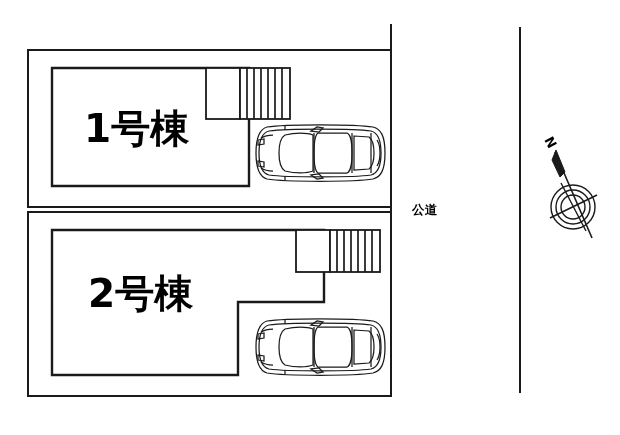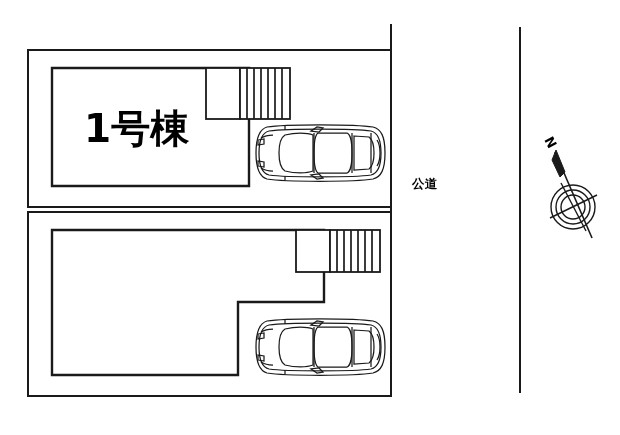--- a/index.html
+++ b/index.html
@@ -8,21 +8,21 @@
   #stage{position:absolute;left:0;top:0;width:620px;height:435px;background:#fff;}
   svg{position:absolute;left:0;top:0;width:620px;height:435px;display:block;}
 
   .lbl{position:absolute;font-weight:bold;color:#000;white-space:nowrap;}
   .bldg-label{font-size:39px;letter-spacing:0px;line-height:1;}
   #label-unit1{left:84px;top:109px;}
   #label-unit2{left:88px;top:274px;}
 
   .road-note{position:absolute;left:412px;top:174px;font-size:12.5px;
              font-weight:bold;color:#000;line-height:1.55;letter-spacing:.3px;}
-  .road-note div{white-space:nowrap;}
+  .road-note div{white-space:nowrap;margin-top:26px;}
 
   .compass-n{position:absolute;left:545px;top:135px;font-size:13px;
              font-weight:bold;color:#000;
              transform:rotate(62deg);transform-origin:50% 50%;}
 </style>
 </head>
 <body>
 
 <div id="stage">
 
@@ -142,20 +142,21 @@
       <line x1="586" y1="231" x2="561" y2="183" stroke-width="1.4"></line>
 
       <line x1="555" y1="152" x2="592" y2="238" stroke-width="1.6"></line>
 
       <path d="M556,150 L565,172 L560,177 L552,160 Z" fill="#1a1a1a" stroke="#1a1a1a" stroke-width="1"></path>
     </g>
   </svg>
 
   <div class="lbl bldg-label" id="label-unit1">1号棟</div>
 
+  <div class="lbl bldg-label" id="label-unit2">2号棟</div>
 
   <div class="road-note">
     <div>公道</div>
   </div>
 
   <div class="compass-n">N</div>
 
 </div>
 
 </body></html>

